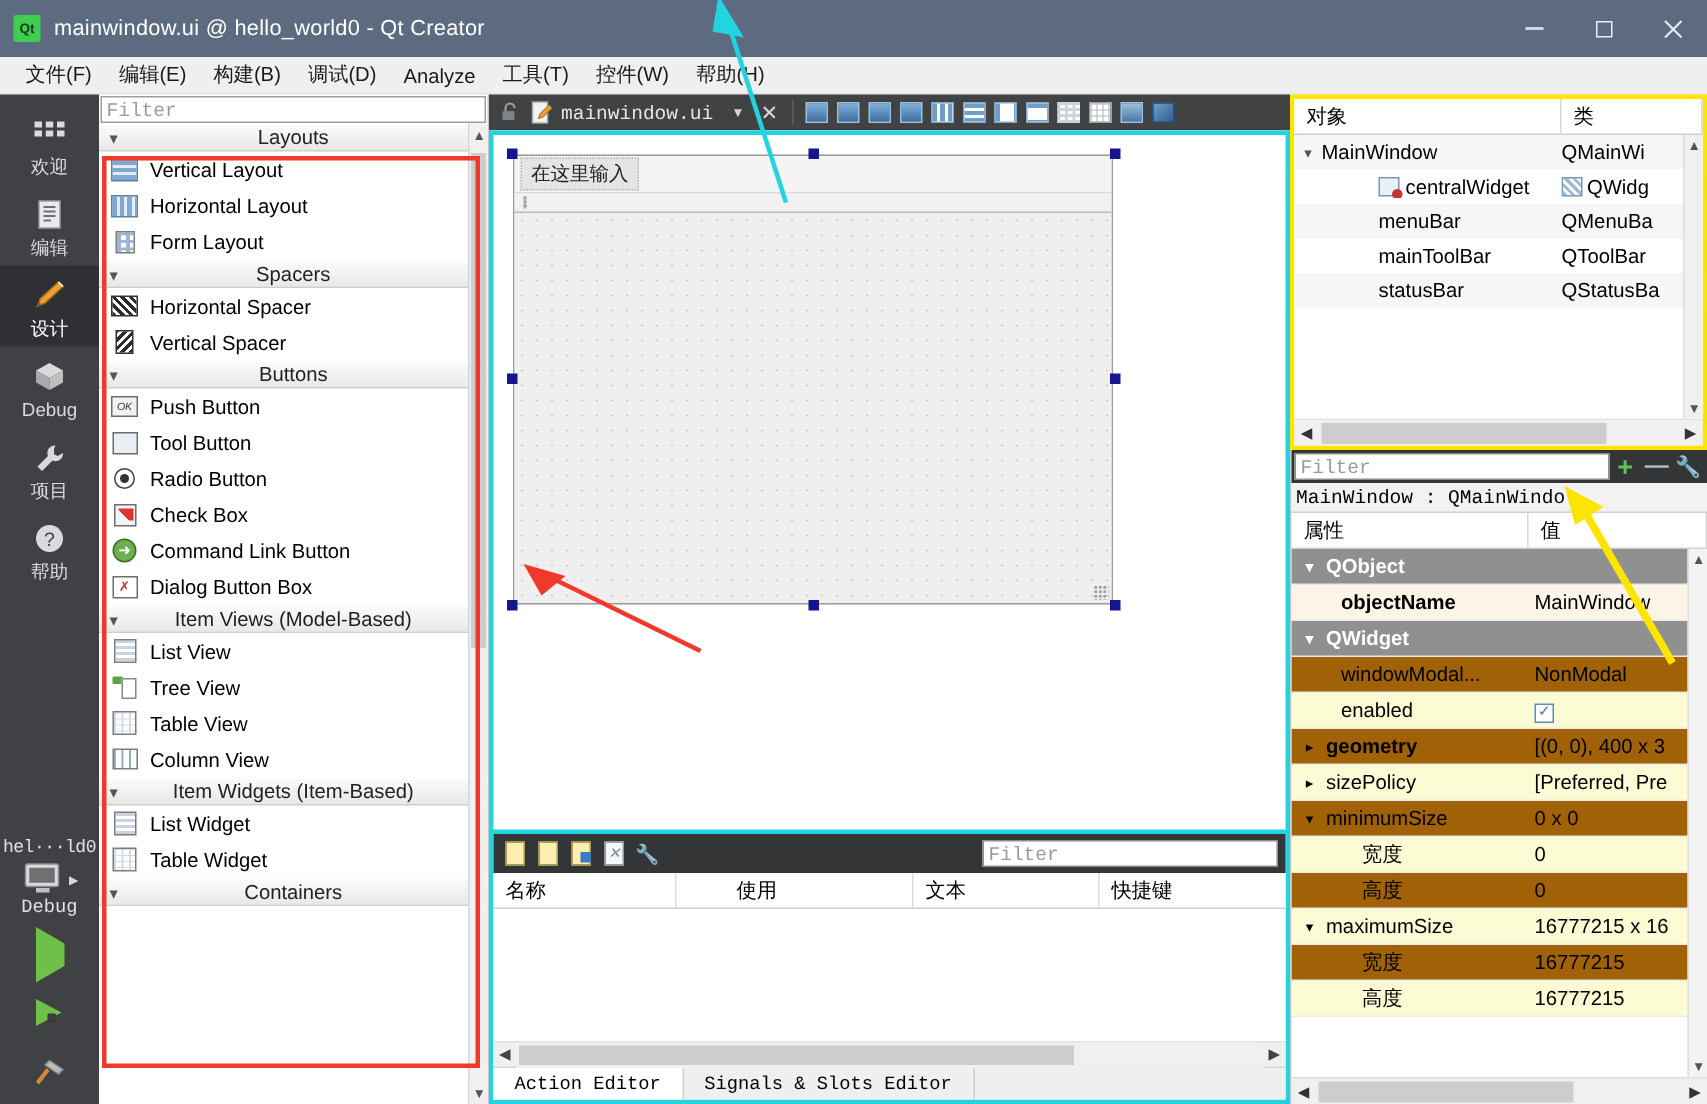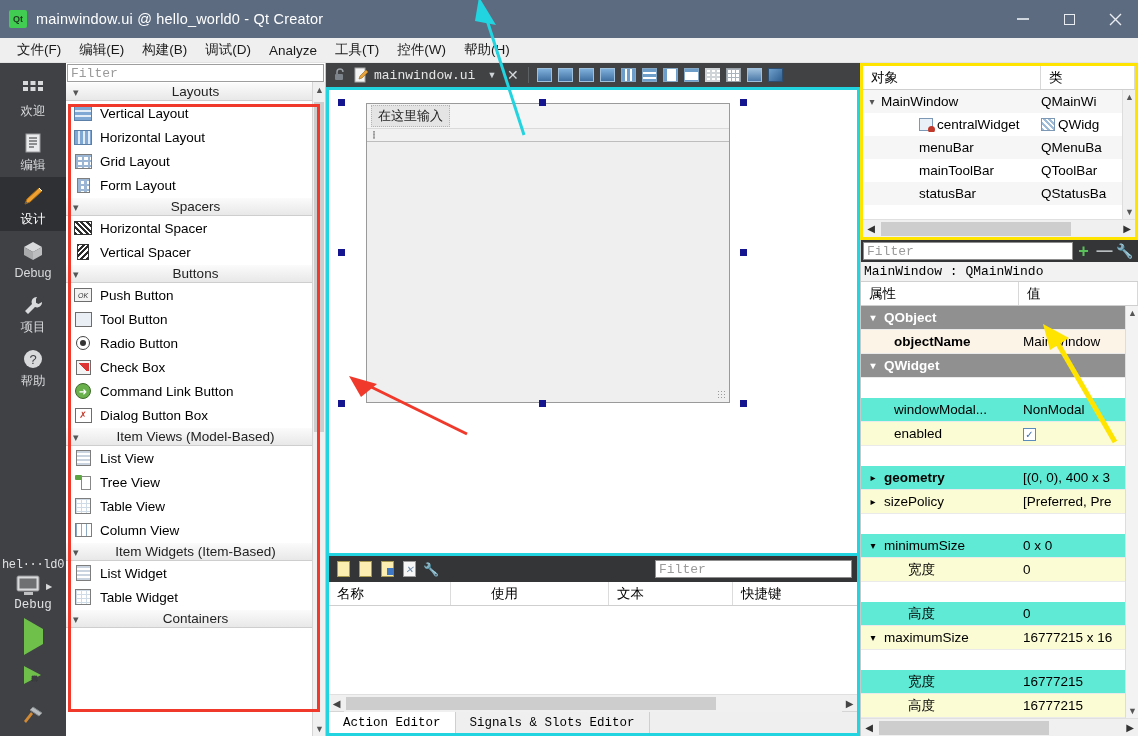--- a/index.html
+++ b/index.html
@@ -144,22 +144,22 @@
   .tb-ico.dots{background:#fff;border:none;
       background-image:linear-gradient(90deg,#cfd4d8 2px,transparent 0),linear-gradient(#cfd4d8 2px,transparent 0);
       background-size:5px 4px;}
   .tb-ico.grid{background:#fff;border:1px solid #9aa2a9;
       background-image:linear-gradient(90deg,#aab3bb 1px,transparent 0),linear-gradient(#aab3bb 1px,transparent 0);
       background-size:4px 4px;}
 
   #formarea { flex:1 1 auto; background:#ffffff; position:relative; overflow:hidden;
       border:3px solid #22d3e0; }
   #formwrap { position:absolute; left:5px; top:5px; width:405px; height:305px; }
-  #formwindow { position:absolute; left:8px; top:8px; width:364px; height:300px;
-      background:#f0f0f0; border:1px solid #9a9a9a; display:flex; flex-direction:column;margin-left:24px; }
+  #formwindow { position:absolute; left:8px; top:8px; width:400px; height:300px;
+      background:#f0f0f0; border:1px solid #9a9a9a; display:flex; flex-direction:column; }
   #menu-preview { height:25px;background:#f4f4f4;border-bottom:1px solid #dadada;
       display:flex;align-items:center;padding-left:4px; }
   #menu-preview .typehere { background:#e4e4e4;border:1px dotted #b5b5b5;padding:1px 6px;font-size:13px;color:#222;}
   #toolbar-preview{ height:13px; background:#f1f1f1; border-bottom:1px solid #bdbdbd;
       display:flex;align-items:center;padding-left:6px;}
   #toolbar-preview .handle{width:2px;height:8px;background:#b4b4b4;
       background-image:repeating-linear-gradient(#9d9d9d 0 1px,transparent 1px 3px);}
   #canvas-preview{ flex:1 1 auto; background:#efefef;
       background-image:radial-gradient(#b9b9b9 .6px, transparent .7px);
       background-size:10px 10px; position:relative;}
@@ -228,21 +228,21 @@
   #pe-header{height:24px;display:flex;border-bottom:1px solid #cfcfcf;font-size:13.5px;}
   #pe-header .col{display:flex;align-items:center;padding-left:8px;border-right:1px solid #d8d8d8;}
   #pe-body{flex:1 1 auto;position:relative;overflow:hidden;}
   .pe-row{height:24px;display:flex;align-items:center;font-size:13.5px;border-bottom:1px solid #eaeaea;}
   .pe-row .pname{flex:0 0 158px;display:flex;align-items:center;gap:3px;overflow:hidden;white-space:nowrap;padding-left:4px;}
   .pe-row .pval{flex:1 1 auto;overflow:hidden;white-space:nowrap;padding-left:4px;}
   .pe-row.group{background:#909090;color:#fff;font-weight:bold;}
   .pe-row.group .pname{padding-left:4px;}
   .pe-row.odd{background:#fdf4e8;}
   .pe-row.y{background:#fbfbd4;}
-  .pe-row.y2{background:#5eead4;margin-top:20px;}
+  .pe-row.y2{background:#a16207;}
   .pe-row b{font-weight:bold;}
   .pe-row .tw{width:16px;text-align:center;font-size:10px;}
   .pe-row .indent{display:inline-block;width:26px;}
   .chkbox{width:13px;height:13px;border:1px solid #5b8bbd;background:#fff;display:inline-flex;
      align-items:center;justify-content:center;color:#3f6fae;font-size:10px;line-height:10px;}
   .pe-vscroll{position:absolute;right:0;top:0;width:13px;height:100%;background:#f3f3f3;border-left:1px solid #ddd;}
   .pe-vscroll .arr{width:13px;height:14px;display:flex;align-items:center;justify-content:center;font-size:9px;color:#555;}
   .pe-vscroll .arr.dn{position:absolute;bottom:0;}
   #pe-hscroll{height:18px;background:#f0f0f0;display:flex;align-items:center;border-top:1px solid #e0e0e0;}
   #pe-hscroll .arr{width:16px;height:18px;display:flex;align-items:center;justify-content:center;font-size:10px;color:#333;}
@@ -410,26 +410,20 @@
         <span>Vertical Layout</span>
       </div>
       <div class="wb-item">
         <span class="wb-ico">
             <i class="ic-hlayout"></i>
           </span>
         <span>Horizontal Layout</span>
       </div>
       <div class="wb-item">
         <span class="wb-ico">
-            <i class="ic-grid"></i>
-          </span>
-        <span>Grid Layout</span>
-      </div>
-      <div class="wb-item">
-        <span class="wb-ico">
             <i class="ic-form"></i>
           </span>
         <span>Form Layout</span>
       </div>
 
       <div class="wb-cat">
         <span class="chev">▾</span>
         <span>Spacers</span>
       </div>
       <div class="wb-item">

